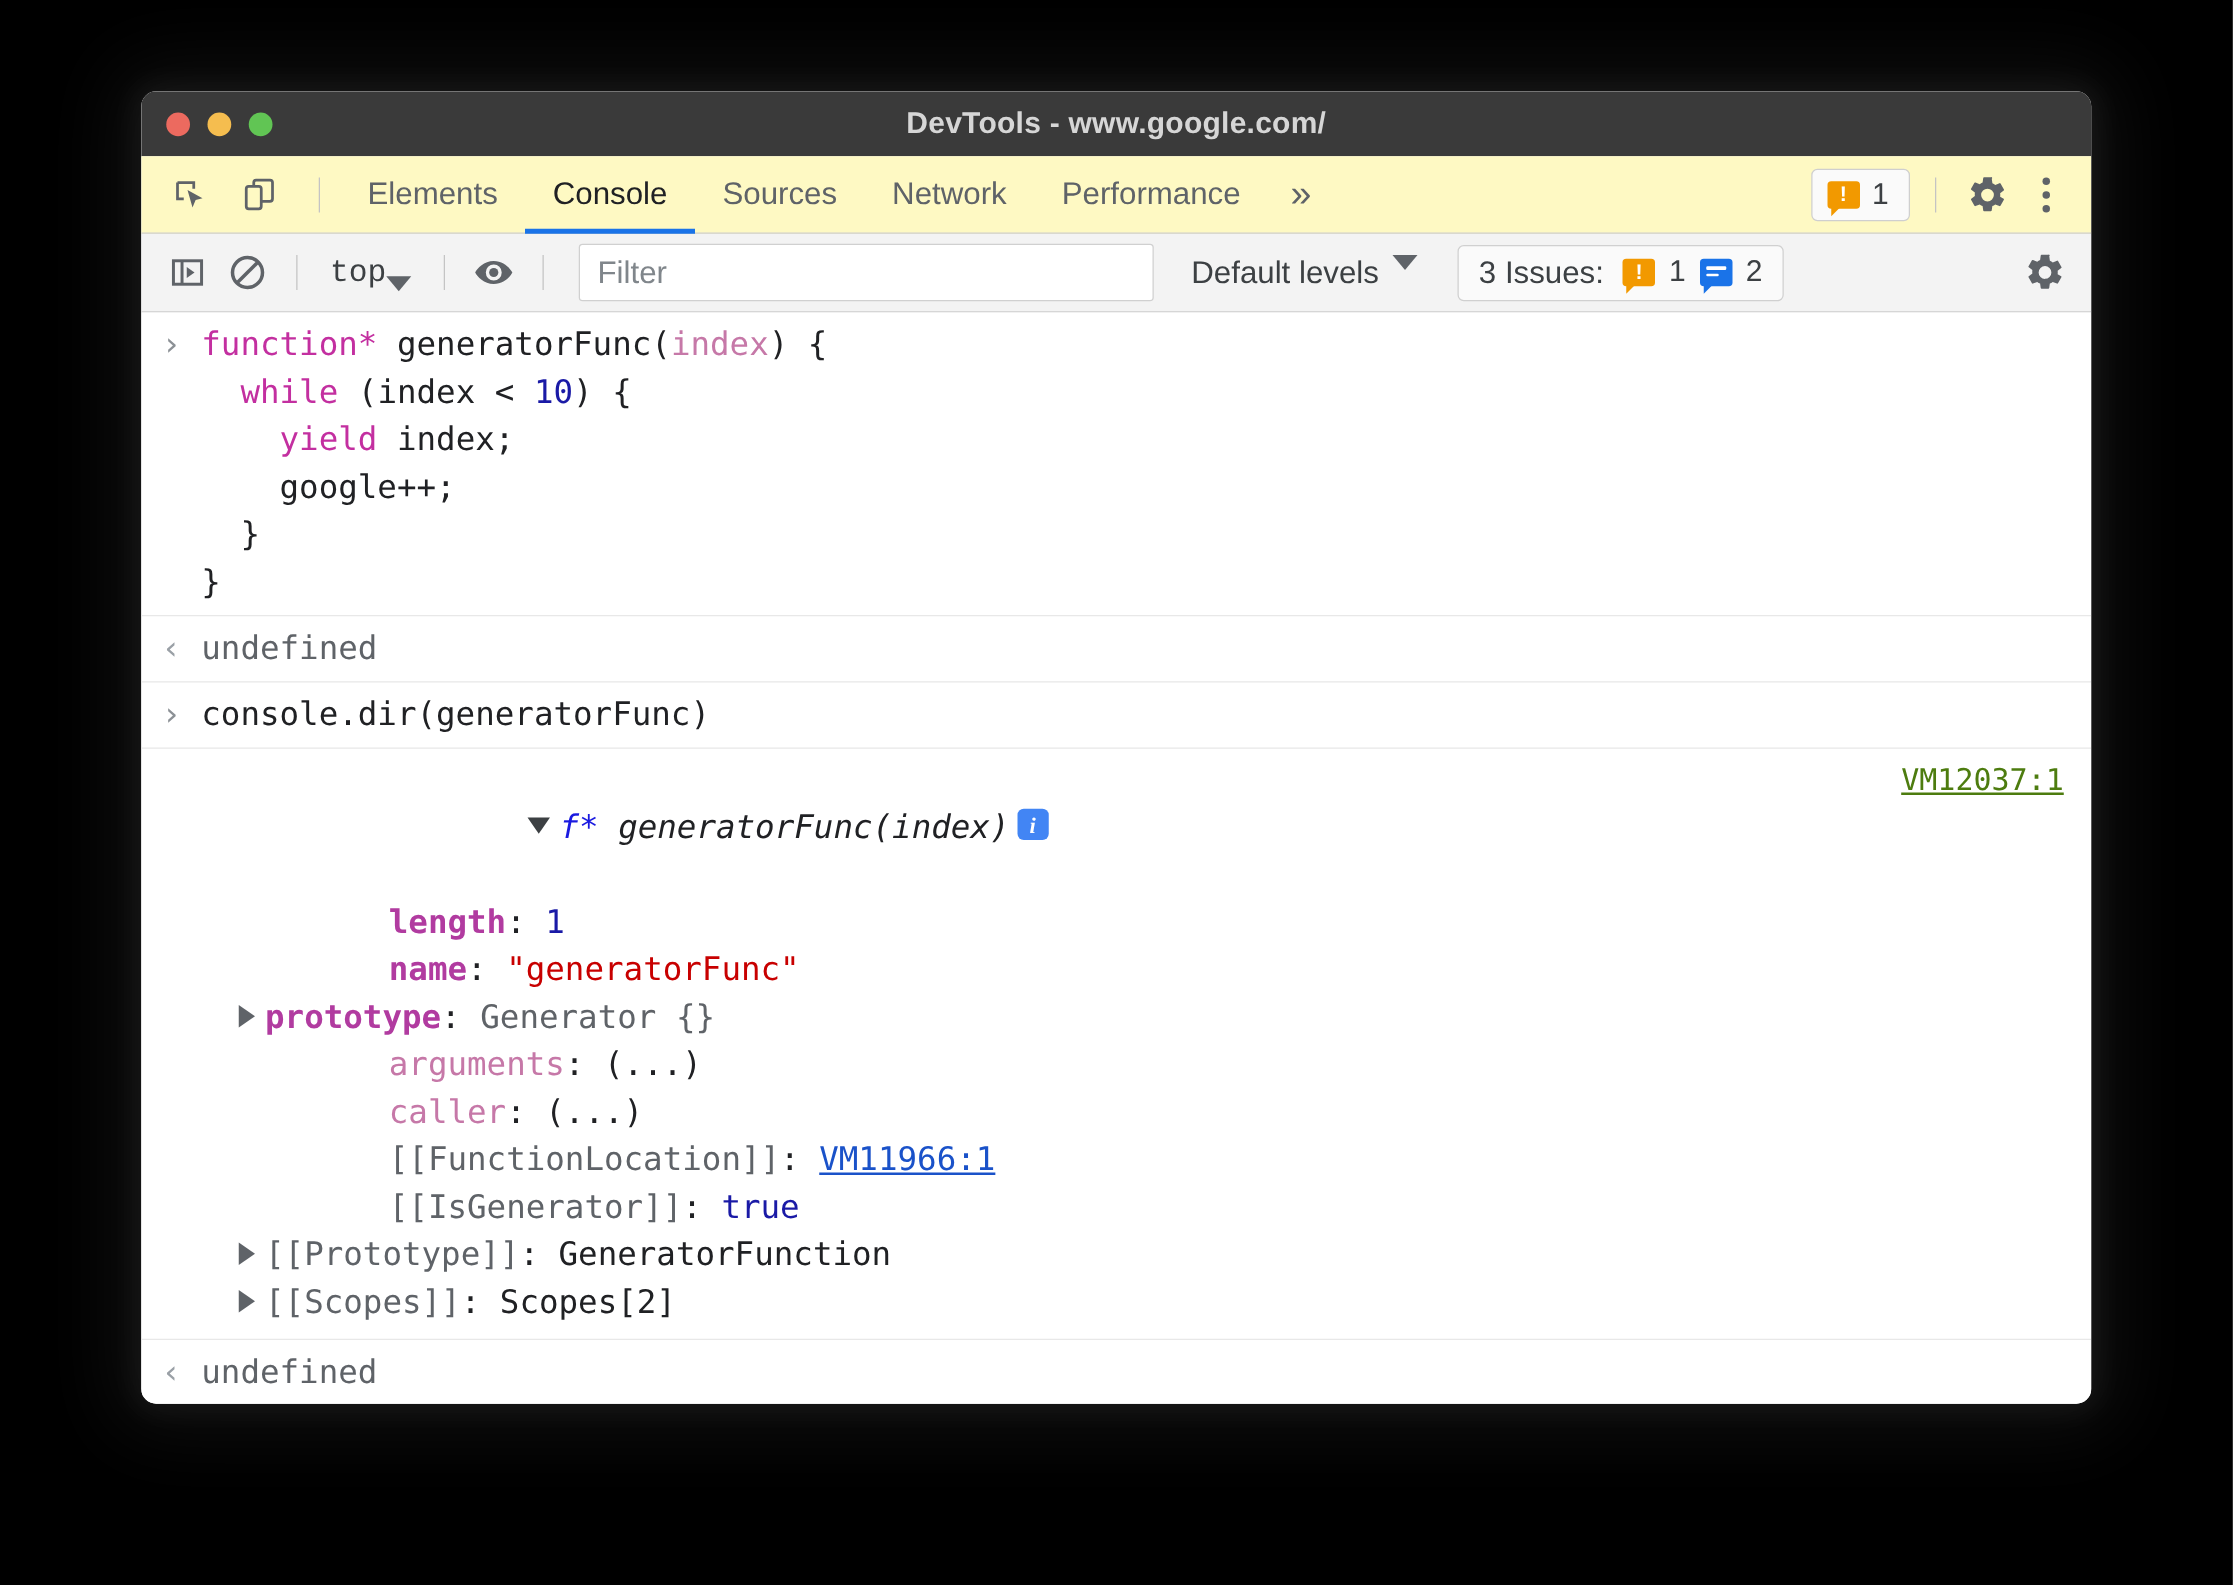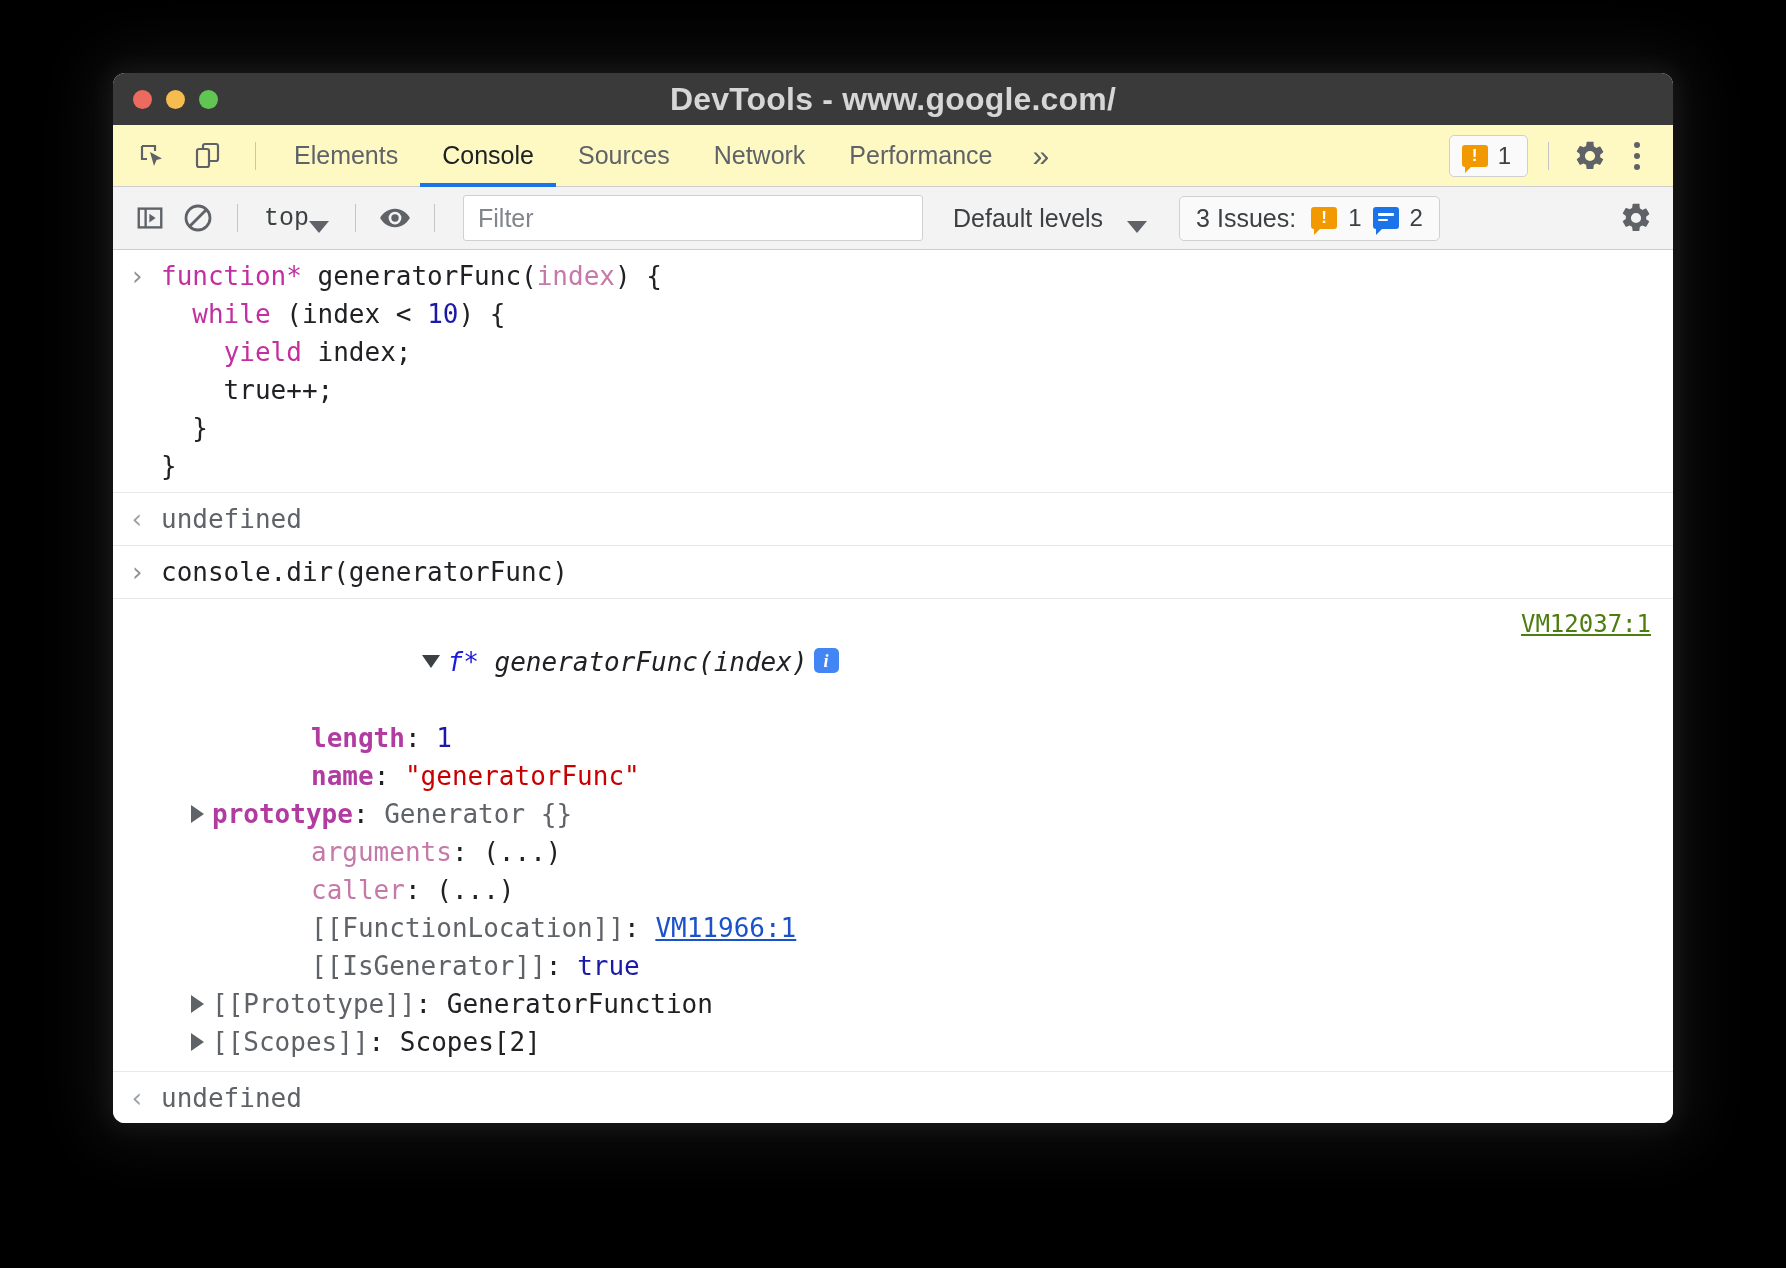--- a/index.html
+++ b/index.html
@@ -54,21 +54,21 @@
   }
   .dot.red    { background: #ec6a5f; }
   .dot.yellow { background: #f5bd4f; }
   .dot.green  { background: #61c554; }
 
   .window-title {
     position: absolute;
     left: 0; right: 0;
     text-align: center;
     color: #d6d6d6;
-    font-size: 32px;
+    font-size: 24px;
     font-weight: bold;
     letter-spacing: 0.2px;
     pointer-events: none;
     font-family: "Liberation Sans", sans-serif;
   }
 
   
   .tabstrip {
     height: 61px;
     background: #fef9c3;
@@ -256,22 +256,22 @@
     padding: 0 14px;
     margin-left: 10px;
   }
   .filter-input span {
     font-size: 25px;
     color: #80868b;
     font-family: "Liberation Sans", sans-serif;
   }
   .levels-select {
     display: flex;
-    align-items: flex-end;
-    gap: 24px;
+    align-items: flex-start;
+    gap: 11px;
     font-size: 25px;
     color: #3c4043;
     margin-left: 24px;
     font-family: "Liberation Sans", sans-serif;
   }
   .issues-pill {
     display: flex;
     align-items: center;
     gap: 11px;
     border: 1px solid #d0d0d0;
@@ -525,21 +525,21 @@
       </div>
     </div>
 
     <div class="console-body">
 
       <div class="msg">
         <div class="gutter in">›</div>
         <div class="msg-content"><span id="src-l0"><span class="kw">function*</span><span class="plain"> generatorFunc(</span><span class="prop">index</span><span class="plain">) {</span>
 <span class="plain">  </span><span class="kw">while</span><span class="plain"> (index &lt; </span><span class="num">10</span><span class="plain">) {</span>
 <span class="plain">    </span><span class="kw">yield</span><span class="plain"> index;</span>
-<span class="plain">    true++;</span>
+<span class="plain">    google++;</span>
 <span class="plain">  }</span>
 <span class="plain">}</span></span></div>
       </div>
 
       <div class="msg">
         <div class="gutter out">‹</div>
         <div class="msg-content undef">undefined</div>
       </div>
 
       <div class="msg">

